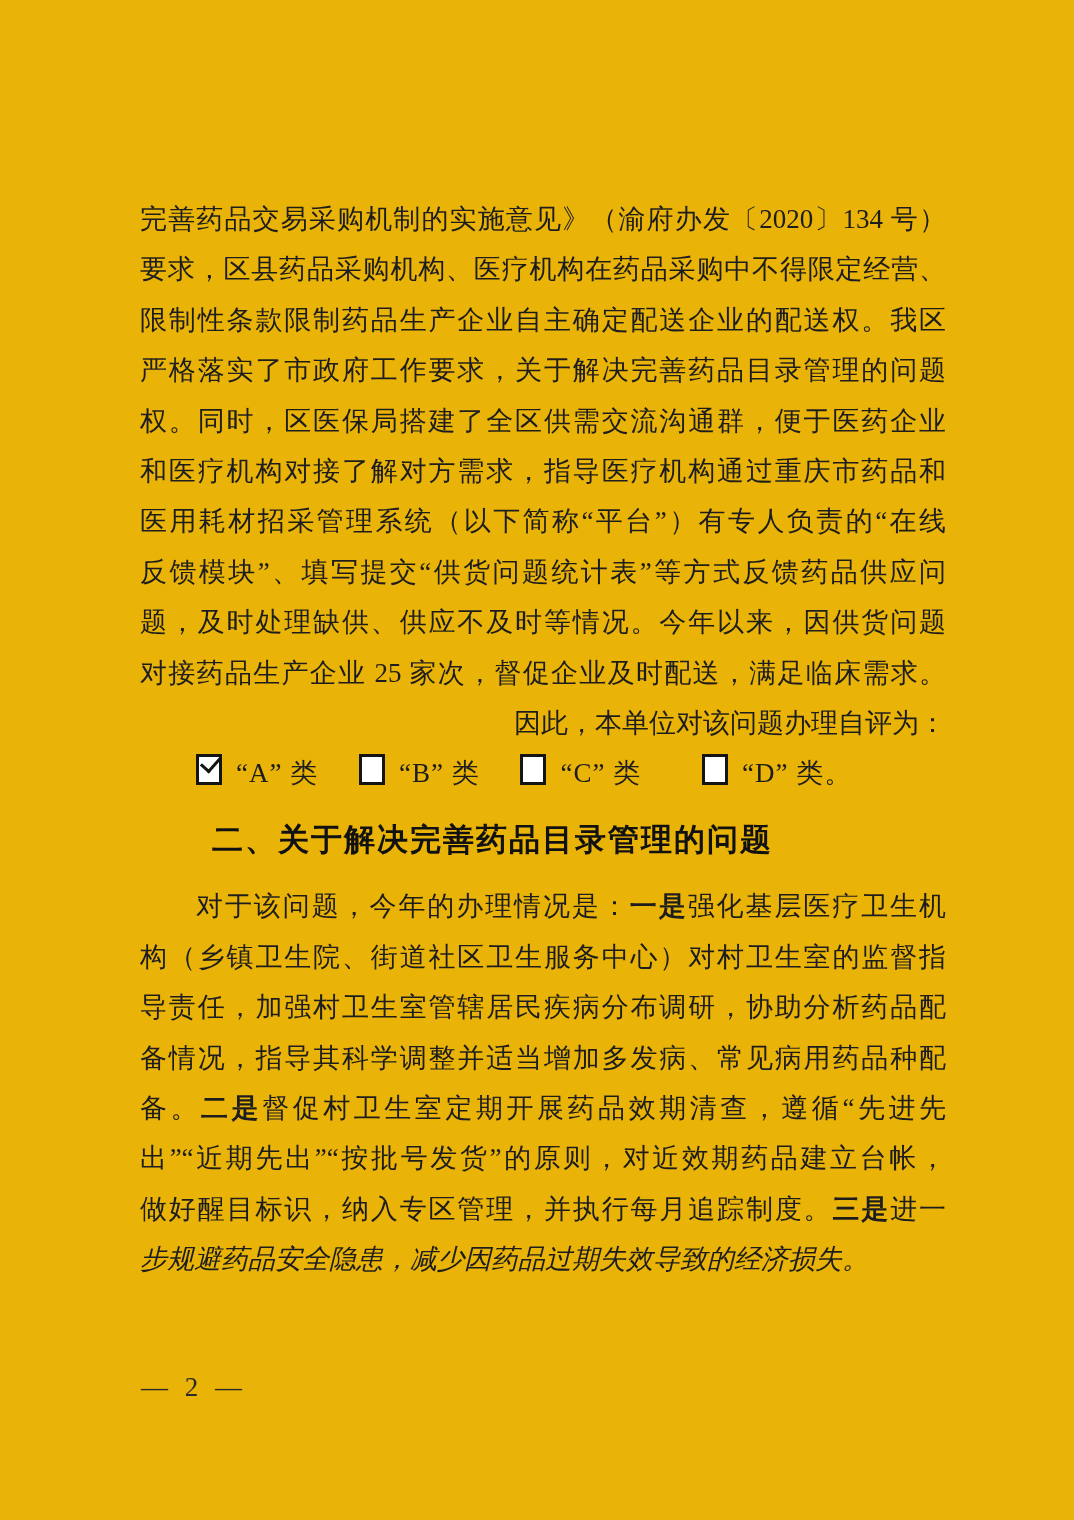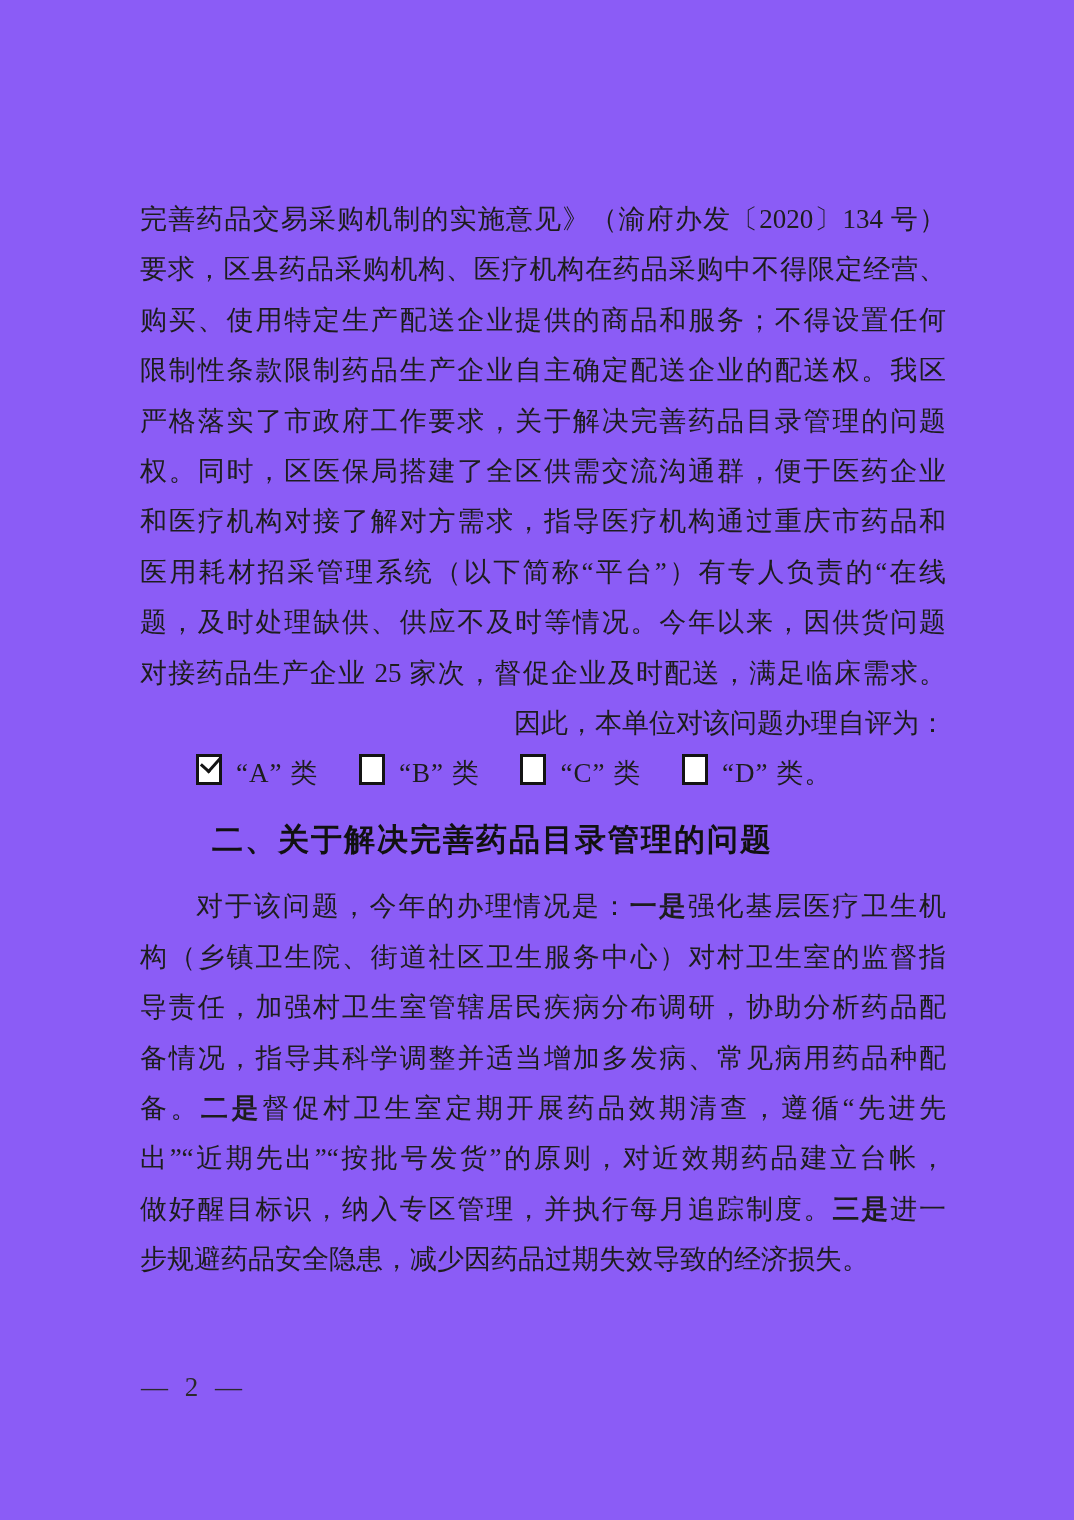--- a/index.html
+++ b/index.html
@@ -1,39 +1,39 @@
 <!DOCTYPE html>
 <html><head>
 <meta charset="utf-8">
 <style>
   html,body{margin:0;padding:0;}
   body{
     width:1074px;height:1520px;background:#ffffff;position:relative;
     font-family:"Liberation Serif","DejaVu Serif",serif;color:#1d1d1d;
     -webkit-font-smoothing:antialiased;
   }
-  .page{position:absolute;inset:0;background:#8b5cf6;overflow:hidden;}
+  .page{position:absolute;inset:0;background:#eab308;overflow:hidden;}
   .doc-body{
     position:absolute;left:140px;top:194px;width:806px;
     font-size:27px;line-height:50.4px;
   }
   .para{margin:0;}
   .l{text-align:justify;text-align-last:justify;}
-  .l.end{text-align-last:left;}
+  .l.end{text-align-last:left;font-style:italic;}
   .indent-first .l:first-child{text-indent:56px;}
   .single{ text-align:right; text-indent:56px;}
   .b{font-family:Liberation Sans, sans-serif;font-weight:700;}
   .heading{
     margin:16px;font-family:"Liberation Sans","DejaVu Sans",sans-serif;
     font-weight:700;font-size:31px;line-height:50.4px;letter-spacing:2px;
     text-indent:56px;color:#111;
   }
   .options-row{text-indent:56px;white-space:nowrap;line-height:50.4px;}
   .option{display:inline;margin-right:34px;}
-  .option:last-child{margin-right:0;}
+  .option:last-child{margin-right:0;margin-left:20px;}
   .checkbox{
     display:inline-block;width:20px;height:25px;border:3px solid #141414;
     vertical-align:-3px;position:relative;margin-right:14px;background:#fff;
   }
   .checkbox.checked::after{
     content:"";position:absolute;left:2px;top:-1px;width:17px;height:9px;
     border-left:3px solid #141414;border-bottom:3px solid #141414;
     transform:rotate(-48deg);
   }
   .option-label{letter-spacing:1px;}
@@ -44,26 +44,26 @@
 </style>
 </head>
 <body>
 
 <div class="page">
   <div class="doc-body">
 
     <div class="para indent? l-group">
         <div class="l"><span>完善药品交易采购机制的实施意见》（渝府办发〔2020〕134 号）</span></div>
         <div class="l"><span>要求，区县药品采购机构、医疗机构在药品采购中不得限定经营、</span></div>
-        <div class="l"><span>购买、使用特定生产配送企业提供的商品和服务；不得设置任何</span></div>
         <div class="l"><span>限制性条款限制药品生产企业自主确定配送企业的配送权。我区</span></div>
         <div class="l"><span>严格落实了市政府工作要求，关于解决完善药品目录管理的问题</span></div>
         <div class="l"><span>权。同时，区医保局搭建了全区供需交流沟通群，便于医药企业</span></div>
         <div class="l"><span>和医疗机构对接了解对方需求，指导医疗机构通过重庆市药品和</span></div>
         <div class="l"><span>医用耗材招采管理系统（以下简称“平台”）有专人负责的“在线</span></div>
+        <div class="l"><span>反馈模块”、填写提交“供货问题统计表”等方式反馈药品供应问</span></div>
         <div class="l"><span>题，及时处理缺供、供应不及时等情况。今年以来，因供货问题</span></div>
         <div class="l"><span>对接药品生产企业 25 家次，督促企业及时配送，满足临床需求。</span></div>
       </div>
 
     <p class="para single">因此，本单位对该问题办理自评为：</p>
 
     <p class="para options-row">
       <span class="option">
         <span class="checkbox checked"></span><span class="option-label">“A” 类</span>
       </span>

